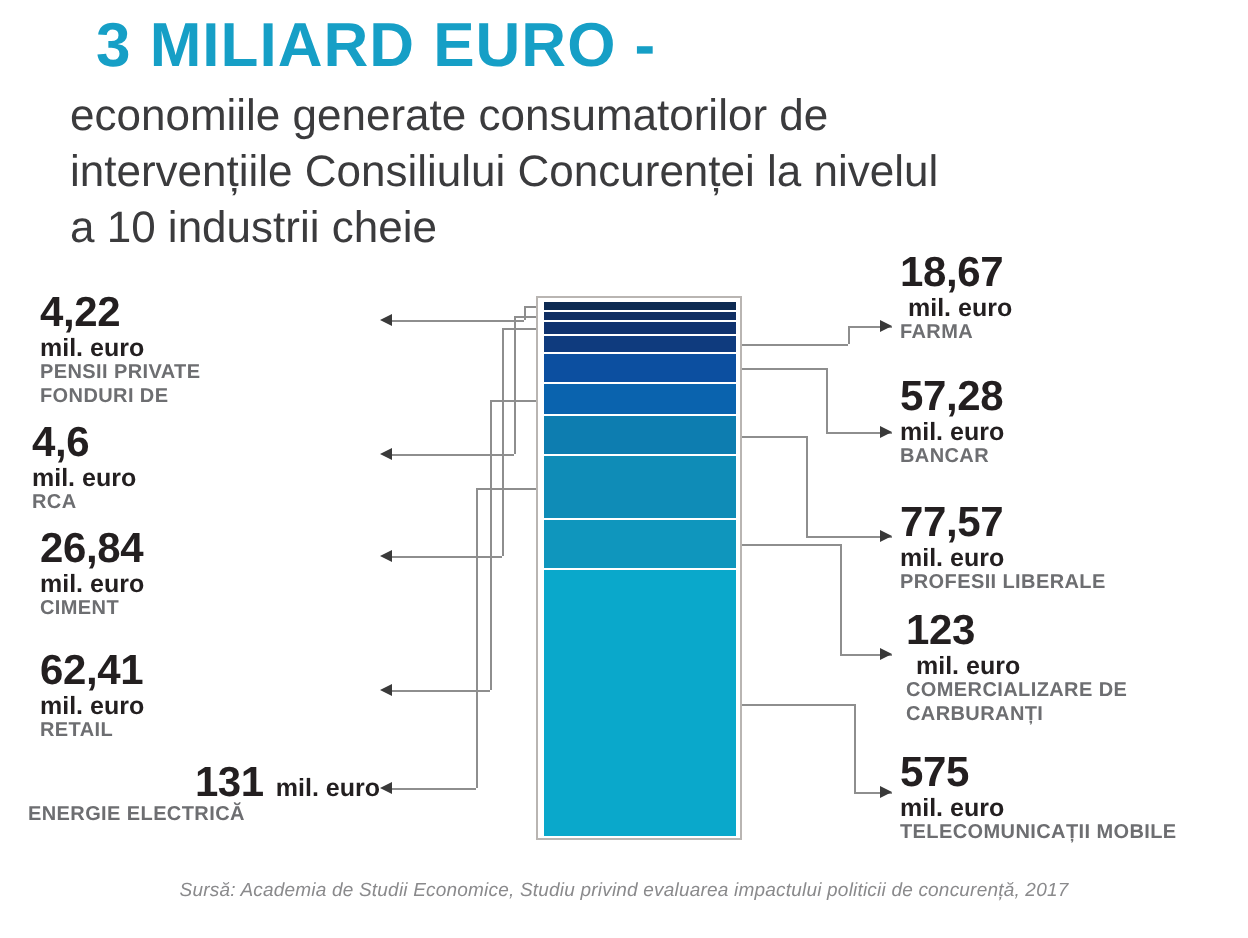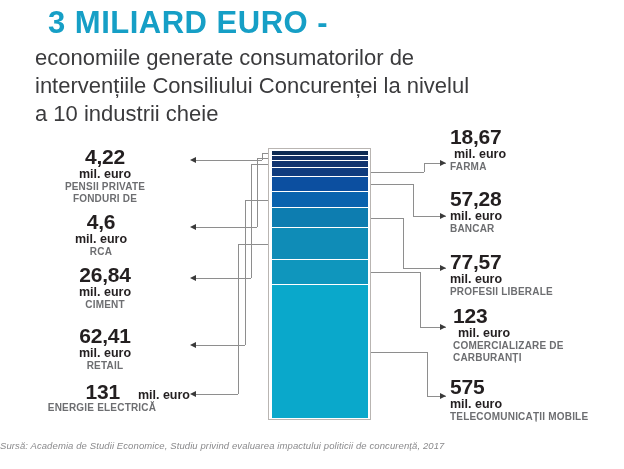--- a/index.html
+++ b/index.html
@@ -63,28 +63,29 @@
   }
   .lbl .unit{
     font-size:12.5px;font-weight:bold;color:#231f20;
     line-height:1.12;
   }
   .lbl .ind{
     font-size:10px;font-weight:700;color:#6d6e71;
     line-height:1.14;letter-spacing:.2px;
   }
   .lbl.r{text-align:left;}
-  .lbl.l{text-align:center;}
-  
-  .lbl .row{display:flex;align-items:baseline;gap:18px;}
+  .lbl.l{text-align:left;}
+  
+  .lbl .row{display:flex;align-items:baseline;gap:6px;}
   .lbl.l .row{justify-content:flex-end;}
 
   
   .source{
     position:absolute;left:0;top:440px;width:624px;
+    text-align:center;
     font-size:9.5px;font-style:italic;color:#8a8a8c;
     letter-spacing:.1px;
   }
 </style>
 </head>
 <body>
 
 <div id="stage">
 
   <div class="title">3 MILIARD EURO -</div>

